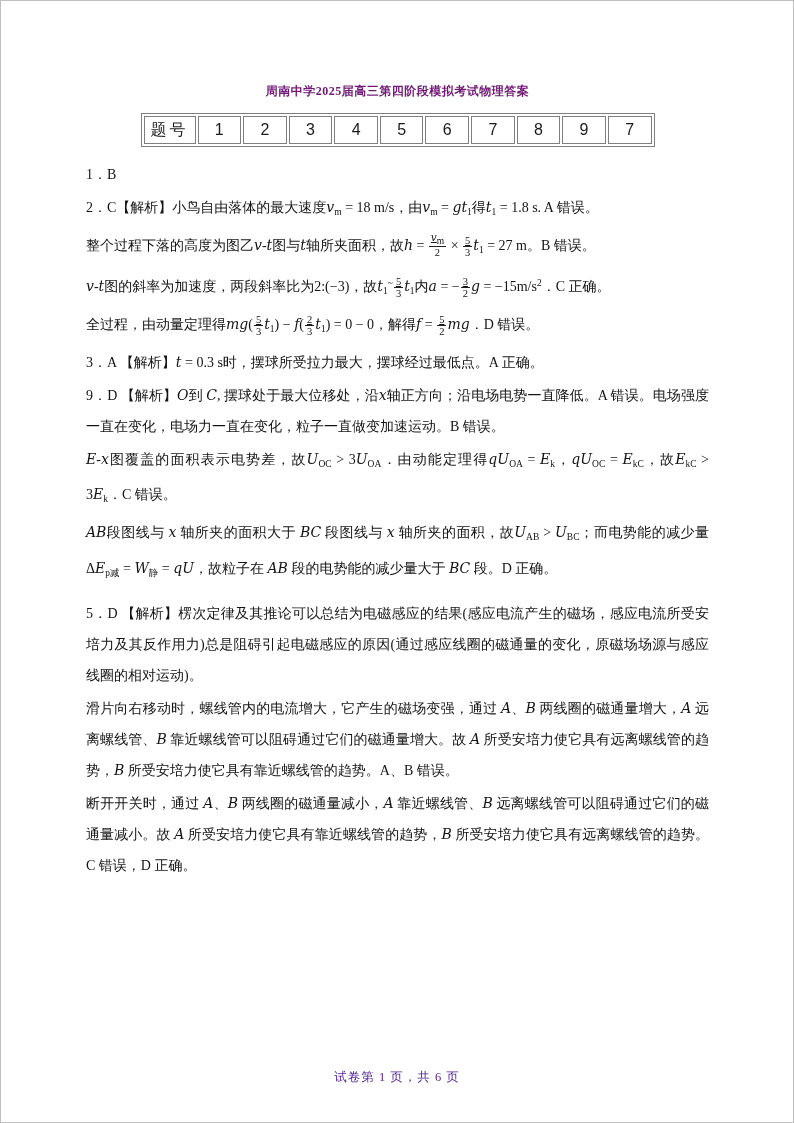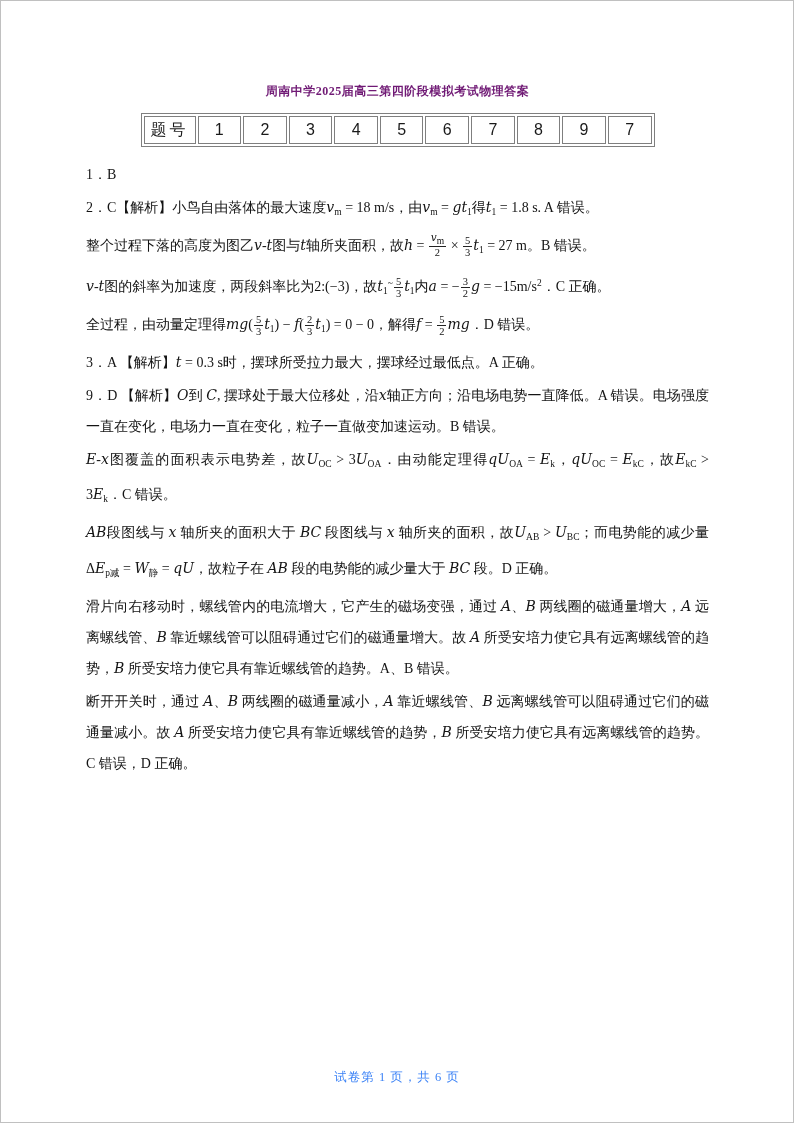--- a/index.html
+++ b/index.html
@@ -31,25 +31,25 @@
   }
   p.sol.gap{margin-top:9px;}
   .mt{font-family:"Liberation Serif","DejaVu Serif",serif;}
   .mi{font-family:"DejaVu Serif","Liberation Serif",serif;font-style:italic;}
   .msub{font-size:9.5px;vertical-align:-0.3em;letter-spacing:0;}
   .msup{font-size:9.5px;vertical-align:0.55em;}
   .frac{
     display:inline-block;text-align:center;vertical-align:-0.62em;
     line-height:1.05;font-size:10.5px;margin:0 1px;
   }
-  .frac .num{display:block;padding:0 2px;}
+  .frac .num{display:block;padding:0 2px;text-decoration:underline;}
   .frac .den{display:block;border-top:1px solid #222;padding:0 2px;}
   .footer{
     position:absolute;left:0;right:0;bottom:36px;text-align:center;
-    font-size:12.5px;color:#3b82f6;letter-spacing:1px;
+    font-size:12.5px;color:#4c1d95;letter-spacing:1px;
   }
 </style>
 </head>
 <body>
 
 <div class="page">
   <h1 class="title">周南中学2025届高三第四阶段模拟考试物理答案</h1>
 
   <table class="answer-table">
     <tbody id="answer-table-body">
@@ -72,18 +72,19 @@
   <div class="solutions" id="solutions">
       <p class="sol"><span class="mt">1．B</span></p>
       <p class="sol"><span class="mt">2．C【解析】小鸟自由落体的最大速度</span><span class="mi">v</span><span class="msub">m</span><span class="mt"> = 18 m/s，由</span><span class="mi">v</span><span class="msub">m</span><span class="mt"> = </span><span class="mi">g</span><span class="mi">t</span><span class="msub">1</span><span class="mt">得</span><span class="mi">t</span><span class="msub">1</span><span class="mt"> = 1.8 s.  A 错误。</span></p>
       <p class="sol"><span class="mt">整个过程下落的高度为图乙</span><span class="mi">v</span><span class="mt">-</span><span class="mi">t</span><span class="mt">图与</span><span class="mi">t</span><span class="mt">轴所夹面积，故</span><span class="mi">h</span><span class="mt"> = </span><span class="frac"><span class="num"><span class="mi">v</span><span class="msub">m</span></span><span class="den"><span class="mt">2</span></span></span><span class="mt"> × </span><span class="frac"><span class="num"><span class="mt">5</span></span><span class="den"><span class="mt">3</span></span></span><span class="mi">t</span><span class="msub">1</span><span class="mt"> = 27 m。B 错误。</span></p>
       <p class="sol"><span class="mi">v</span><span class="mt">-</span><span class="mi">t</span><span class="mt">图的斜率为加速度，两段斜率比为2:(−3)，故</span><span class="mi">t</span><span class="msub">1</span><span class="msup">~</span><span class="frac"><span class="num"><span class="mt">5</span></span><span class="den"><span class="mt">3</span></span></span><span class="mi">t</span><span class="msub">1</span><span class="mt">内</span><span class="mi">a</span><span class="mt"> = −</span><span class="frac"><span class="num"><span class="mt">3</span></span><span class="den"><span class="mt">2</span></span></span><span class="mi">g</span><span class="mt"> = −15m/s</span><span class="msup">2</span><span class="mt">．C 正确。</span></p>
       <p class="sol"><span class="mt">全过程，由动量定理得</span><span class="mi">m</span><span class="mi">g</span><span class="mt">(</span><span class="frac"><span class="num"><span class="mt">5</span></span><span class="den"><span class="mt">3</span></span></span><span class="mi">t</span><span class="msub">1</span><span class="mt">) − </span><span class="mi">f</span><span class="mt">(</span><span class="frac"><span class="num"><span class="mt">2</span></span><span class="den"><span class="mt">3</span></span></span><span class="mi">t</span><span class="msub">1</span><span class="mt">) = 0 − 0，解得</span><span class="mi">f</span><span class="mt"> = </span><span class="frac"><span class="num"><span class="mt">5</span></span><span class="den"><span class="mt">2</span></span></span><span class="mi">m</span><span class="mi">g</span><span class="mt">．D 错误。</span></p>
       <p class="sol"><span class="mt">3．A  【解析】</span><span class="mi">t</span><span class="mt"> = 0.3 s时，摆球所受拉力最大，摆球经过最低点。A 正确。</span></p>
       <p class="sol"><span class="mt">9．D  【解析】</span><span class="mi">O</span><span class="mt">到 </span><span class="mi">C</span><span class="mt">, 摆球处于最大位移处，沿</span><span class="mi">x</span><span class="mt">轴正方向；沿电场电势一直降低。A 错误。电场强度一直在变化，电场力一直在变化，粒子一直做变加速运动。B 错误。</span></p>
       <p class="sol"><span class="mi">E</span><span class="mt">-</span><span class="mi">x</span><span class="mt">图覆盖的面积表示电势差，故</span><span class="mi">U</span><span class="msub">OC</span><span class="mt"> &gt; 3</span><span class="mi">U</span><span class="msub">OA</span><span class="mt">．由动能定理得</span><span class="mi">q</span><span class="mi">U</span><span class="msub">OA</span><span class="mt"> = </span><span class="mi">E</span><span class="msub">k</span><span class="mt">，</span><span class="mi">q</span><span class="mi">U</span><span class="msub">OC</span><span class="mt"> = </span><span class="mi">E</span><span class="msub">kC</span><span class="mt">，故</span><span class="mi">E</span><span class="msub">kC</span><span class="mt"> &gt; 3</span><span class="mi">E</span><span class="msub">k</span><span class="mt">．C 错误。</span></p>
       <p class="sol"><span class="mi">AB</span><span class="mt">段图线与 </span><span class="mi">x</span><span class="mt"> 轴所夹的面积大于 </span><span class="mi">BC</span><span class="mt"> 段图线与 </span><span class="mi">x</span><span class="mt"> 轴所夹的面积，故</span><span class="mi">U</span><span class="msub">AB</span><span class="mt"> &gt; </span><span class="mi">U</span><span class="msub">BC</span><span class="mt">；而电势能的减少量Δ</span><span class="mi">E</span><span class="msub">p减</span><span class="mt"> = </span><span class="mi">W</span><span class="msub">静</span><span class="mt"> = </span><span class="mi">q</span><span class="mi">U</span><span class="mt">，故粒子在 </span><span class="mi">AB</span><span class="mt"> 段的电势能的减少量大于 </span><span class="mi">BC</span><span class="mt"> 段。D 正确。</span></p>
+      <p class="sol gap"><span class="mt">5．D  【解析】楞次定律及其推论可以总结为电磁感应的结果(感应电流产生的磁场，感应电流所受安培力及其反作用力)总是阻碍引起电磁感应的原因(通过感应线圈的磁通量的变化，原磁场场源与感应线圈的相对运动)。</span></p>
       <p class="sol"><span class="mt">滑片向右移动时，螺线管内的电流增大，它产生的磁场变强，通过 </span><span class="mi">A</span><span class="mt">、</span><span class="mi">B</span><span class="mt"> 两线圈的磁通量增大，</span><span class="mi">A</span><span class="mt"> 远离螺线管、</span><span class="mi">B</span><span class="mt"> 靠近螺线管可以阻碍通过它们的磁通量增大。故 </span><span class="mi">A</span><span class="mt"> 所受安培力使它具有远离螺线管的趋势，</span><span class="mi">B</span><span class="mt"> 所受安培力使它具有靠近螺线管的趋势。A、B 错误。</span></p>
       <p class="sol"><span class="mt">断开开关时，通过 </span><span class="mi">A</span><span class="mt">、</span><span class="mi">B</span><span class="mt"> 两线圈的磁通量减小，</span><span class="mi">A</span><span class="mt"> 靠近螺线管、</span><span class="mi">B</span><span class="mt"> 远离螺线管可以阻碍通过它们的磁通量减小。故 </span><span class="mi">A</span><span class="mt"> 所受安培力使它具有靠近螺线管的趋势，</span><span class="mi">B</span><span class="mt"> 所受安培力使它具有远离螺线管的趋势。C 错误，D 正确。</span></p>
     </div>
 
   <div class="footer">试卷第 1 页，共 6 页</div>
 </div>
 
 </body></html>

